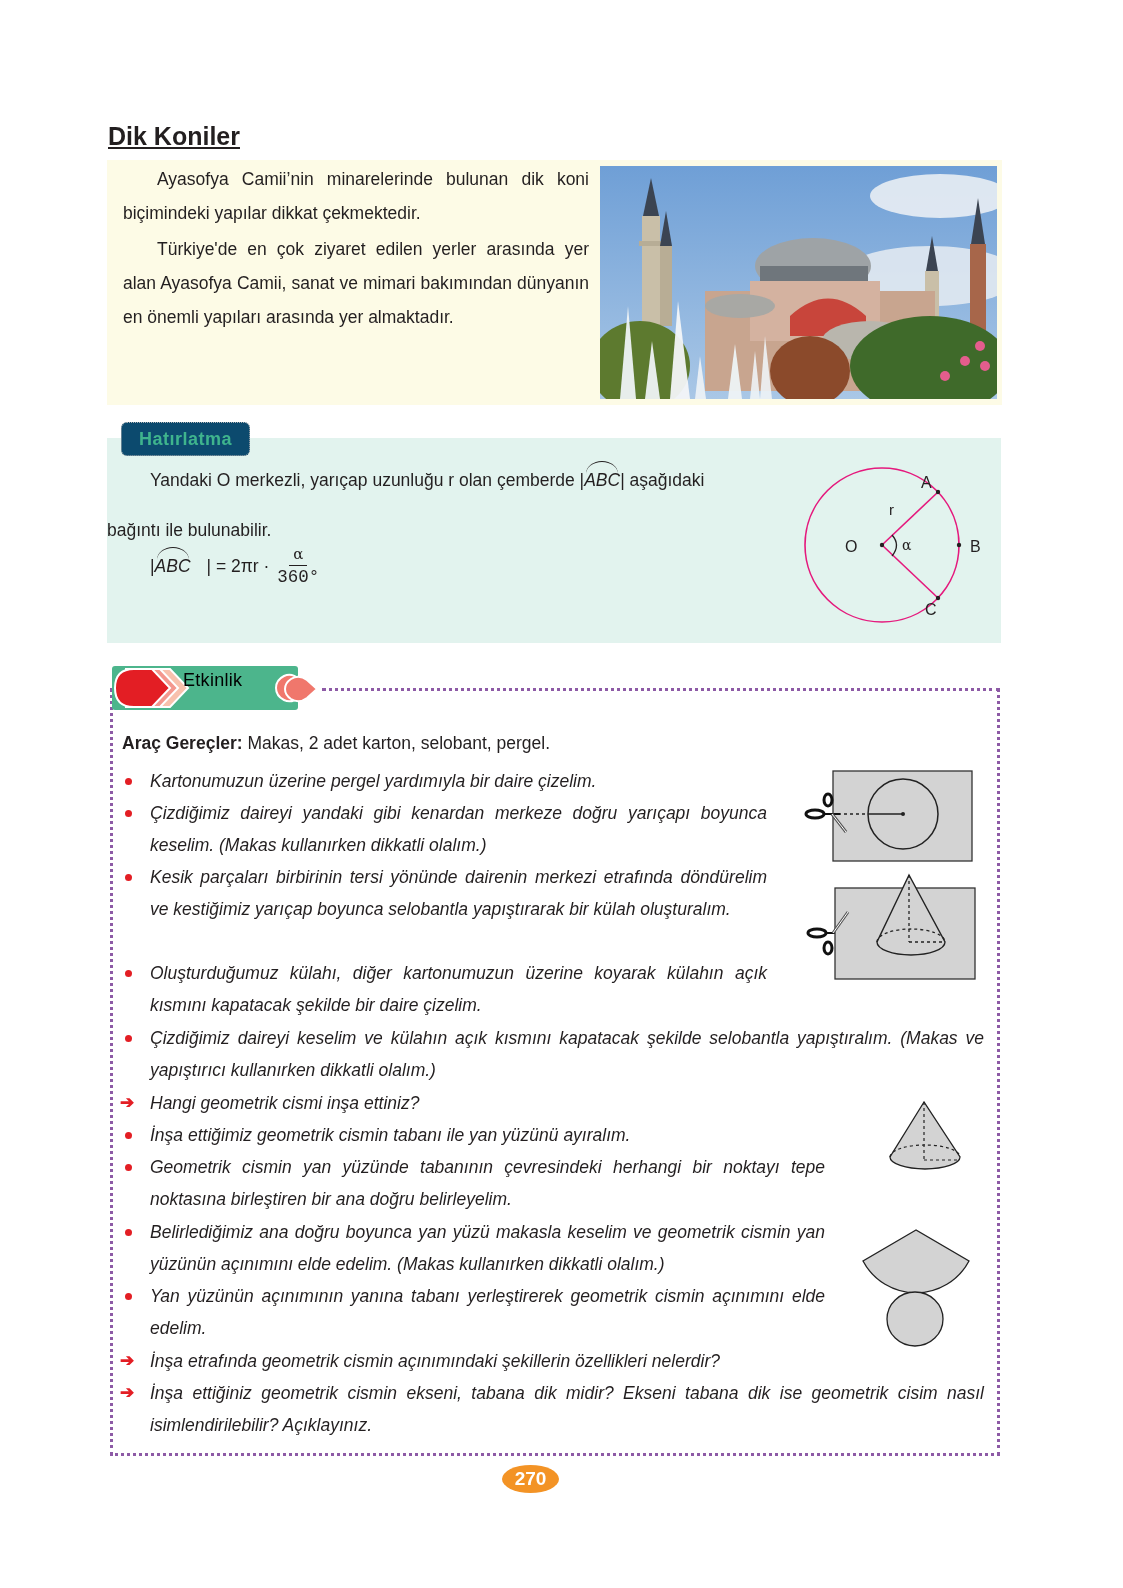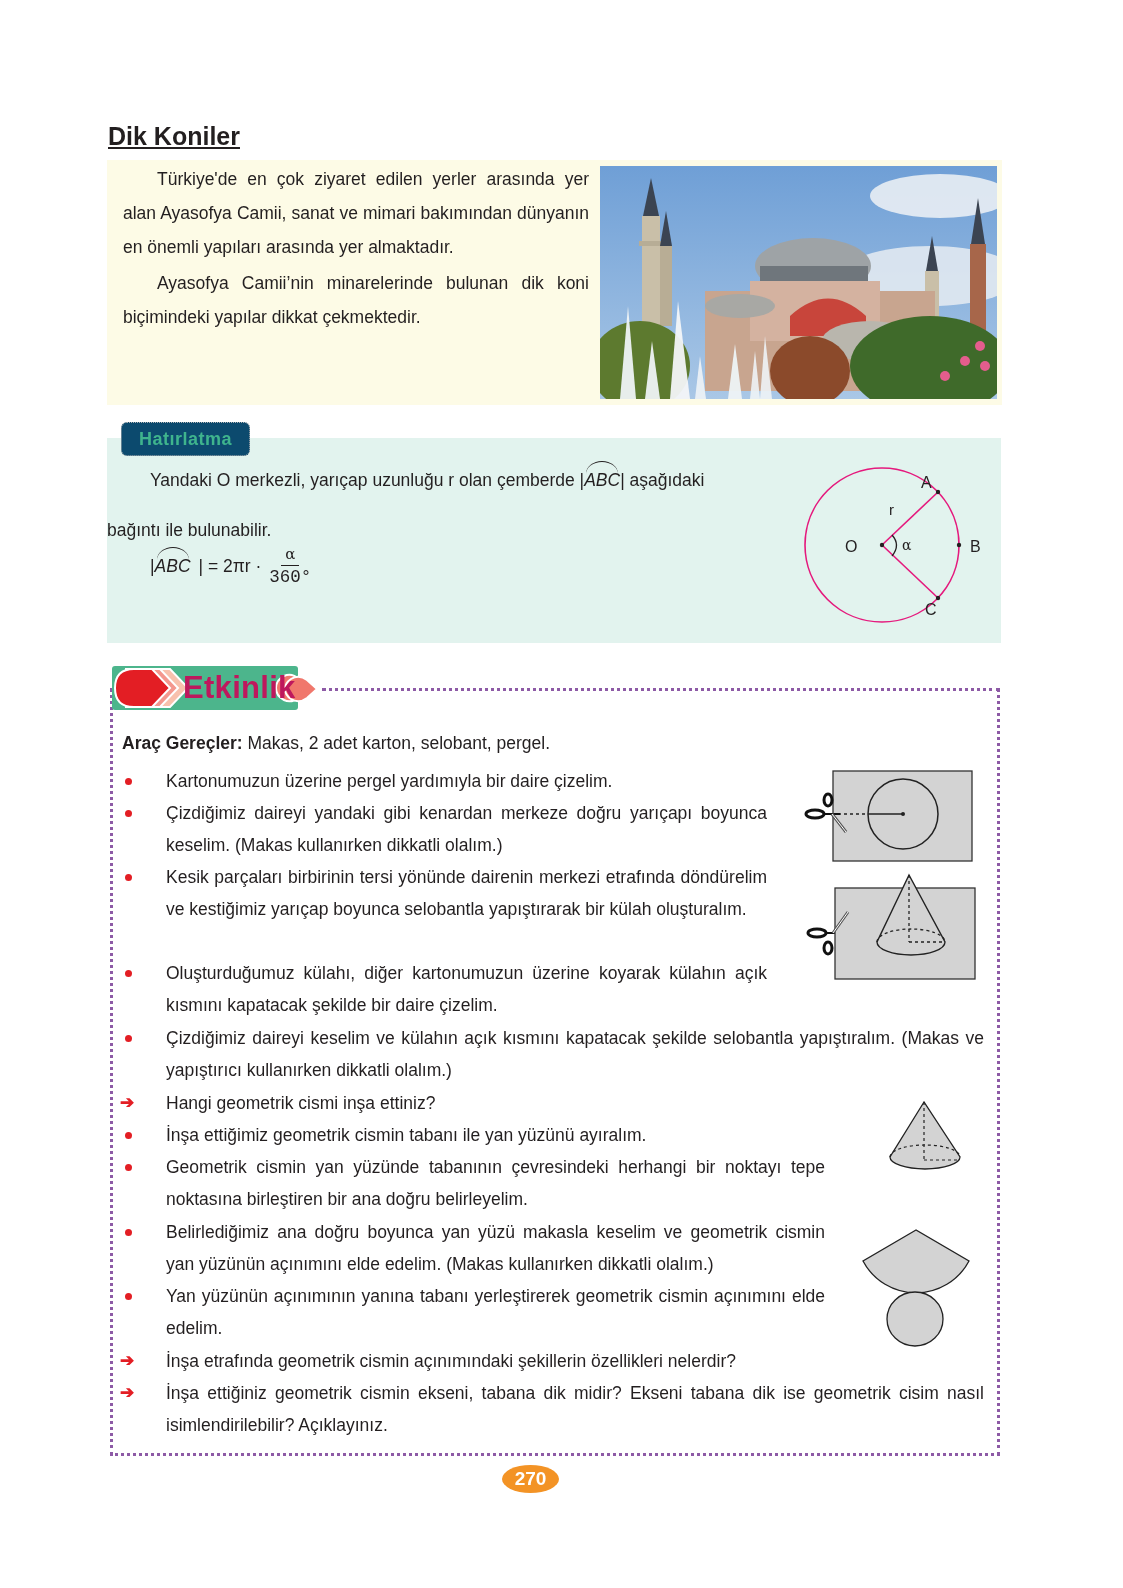--- a/index.html
+++ b/index.html
@@ -19,44 +19,44 @@
   .reminder-line2 { left: 107px; top: 512px; font-size: 17.5px; margin-top: 8px; }
   .arc-abc { display: inline-block; position: relative; padding-top: 0; font-style: italic; }
   .arc-abc::before { content: ""; position: absolute; left: 2px; right: 2px; top: -9px; height: 12px; border-top: 1.3px solid #231f20; border-radius: 50% 50% 0 0 / 100% 100% 0 0; }
   .formula { left: 150px; top: 545px; font-size: 17.5px; display: flex; align-items: center; }
   .frac { display: inline-flex; flex-direction: column; align-items: center; margin-left: 8px; }
   .frac .num { font-family: "DejaVu Serif", serif; font-size: 15px; padding: 0 4px 2px; border-bottom: 1px solid #231f20; }
   .frac .den { padding-top: 1px; font-family: Liberation Mono, monospace; }
   .circle-fig { left: 785px; top: 465px; width: 200px; height: 175px; }
 
   .etk-badge { left: 112px; top: 666px; width: 188px; height: 44px; }
-  .etk-label { left: 183px; top: 670px; font-size: 31px; font-weight: bold; color: #be185d; letter-spacing: 0.3px; }
+  .etk-label { left: 183px; top: 670px; font-size: 18px; font-weight: normal; color: #000000; letter-spacing: 0.3px; }
   .activity-box { left: 110px; top: 688px; width: 890px; height: 768px; border-right: 3px dotted #8d5aa6; border-bottom: 3px dotted #8d5aa6; border-left: 3px dotted #8d5aa6; box-sizing: border-box; }
   .activity-top-line { left: 322px; top: 688px; width: 678px; height: 0; border-top: 3px dotted #8d5aa6; }
 
   .tools { left: 122px; top: 733px; font-size: 17.5px; }
   .tools b { font-weight: bold; }
 
   .item { position: absolute; left: 122px; font-size: 17.5px; line-height: 32px; }
   .item .bullet { display: inline-block; width: 7px; height: 7px; border-radius: 50%; background: #e31e24; position: absolute; left: 3px; top: 13px; }
   .item .arrow { position: absolute; left: -2px; top: 0px; font-size: 17px; color: #e31e24; font-weight: bold; }
-  .item .txt { display: block; margin-left: 44px; text-align: justify; }
+  .item .txt { display: block; margin-left: 28px; text-align: justify; font-style: italic; }
 
   .fig { position: absolute; }
   .page-num { left: 502px; top: 1465px; width: 57px; height: 28px; border-radius: 50%; background: #f39325; color: #ffffff; font-weight: bold; font-size: 19px; display: flex; align-items: center; justify-content: center; }
 </style>
 </head>
 <body>
 
 <h1 class="abs page-title">Dik Koniler</h1>
 
 <div class="abs intro-box">
   <div class="intro-text">
+    <p>Ayasofya Camii’nin minarelerinde bulunan dik koni biçimindeki yapılar dikkat çekmektedir.</p>
     <p>Türkiye'de en çok ziyaret edilen yerler arasında yer alan Ayasofya Camii, sanat ve mimari bakımından dünyanın en önemli yapıları arasında yer almaktadır.</p>
-    <p>Ayasofya Camii’nin minarelerinde bulunan dik koni biçimindeki yapılar dikkat çekmektedir.</p>
   </div>
   <div class="photo">
     <svg width="397" height="233" viewBox="0 0 397 233">
       <defs>
         <linearGradient id="sky" x1="0" y1="0" x2="0" y2="1">
           <stop offset="0" stop-color="#6f9fd6"></stop>
           <stop offset="1" stop-color="#a9c7e6"></stop>
         </linearGradient>
       </defs>
       <rect width="397" height="233" fill="url(#sky)"></rect>
@@ -103,21 +103,21 @@
 
 <div class="abs reminder-box"></div>
 <div class="abs reminder-tab">Hatırlatma</div>
 <div class="abs reminder-line1">
   <span>Yandaki O merkezli, yarıçap uzunluğu r olan çemberde |</span><span class="arc-abc">ABC</span><span>| aşağıdaki</span>
 </div>
 <div class="abs reminder-line2">bağıntı ile bulunabilir.</div>
 <div class="abs formula">
   <span>|</span>
     <span class="arc-abc">ABC</span>
-    <span style="margin-left:8px;">| = 2πr ·</span>
+    <span style="margin-left:16px;">| = 2πr ·</span>
   <span class="frac">
     <span class="num">α</span>
     <span class="den">360°</span>
   </span>
 </div>
 <svg class="abs circle-fig" viewBox="0 0 200 175">
   <circle cx="97" cy="80" r="77" fill="none" stroke="#e5197d" stroke-width="1.6"></circle>
   <line x1="97" y1="80" x2="153" y2="27" stroke="#e5197d" stroke-width="1.6"></line>
   <line x1="97" y1="80" x2="153" y2="133" stroke="#e5197d" stroke-width="1.6"></line>
   <path d="M107 70 Q116 80 107 91" fill="none" stroke="#231f20" stroke-width="1.3"></path>

